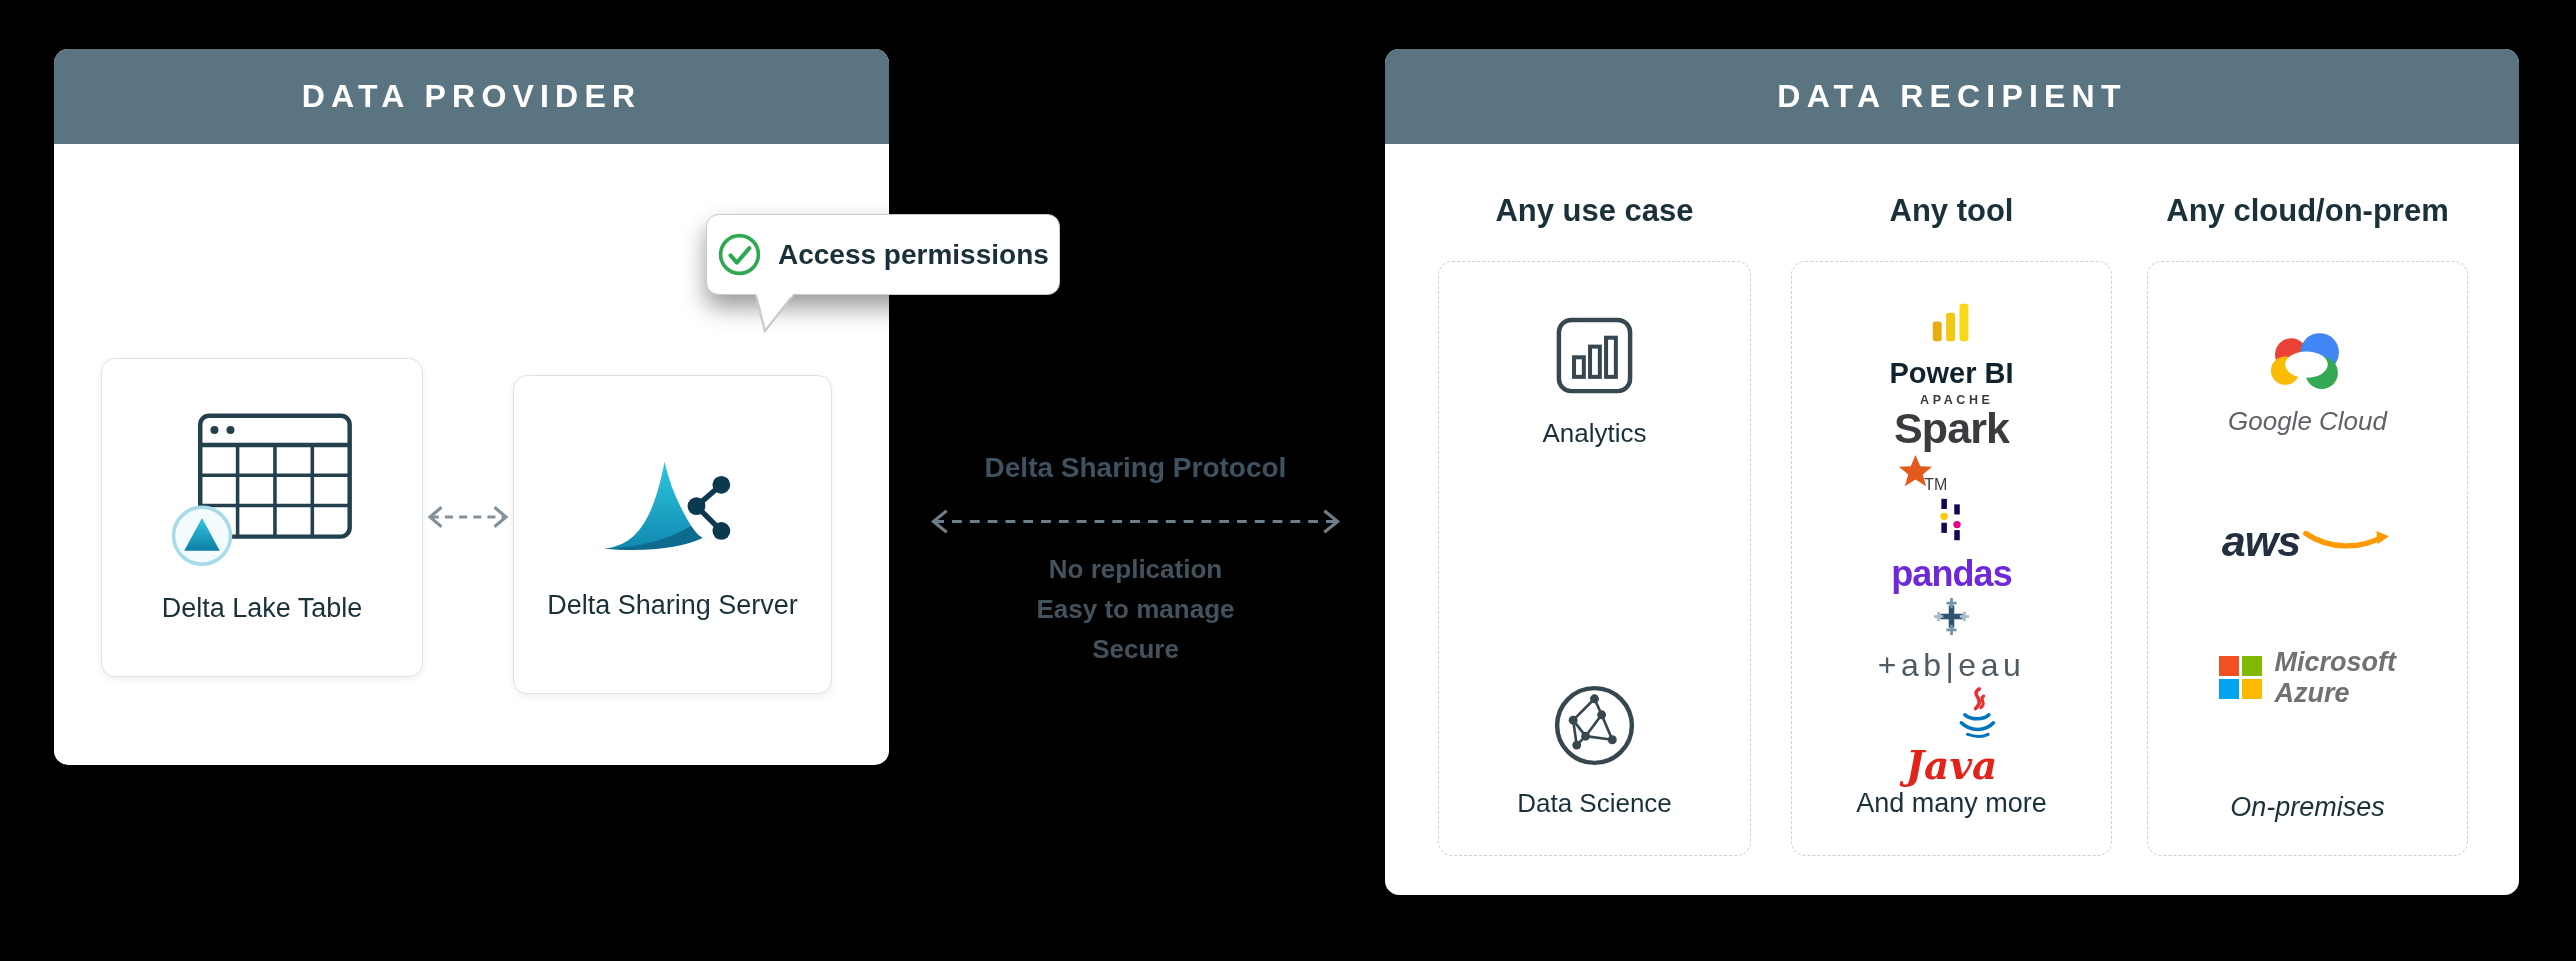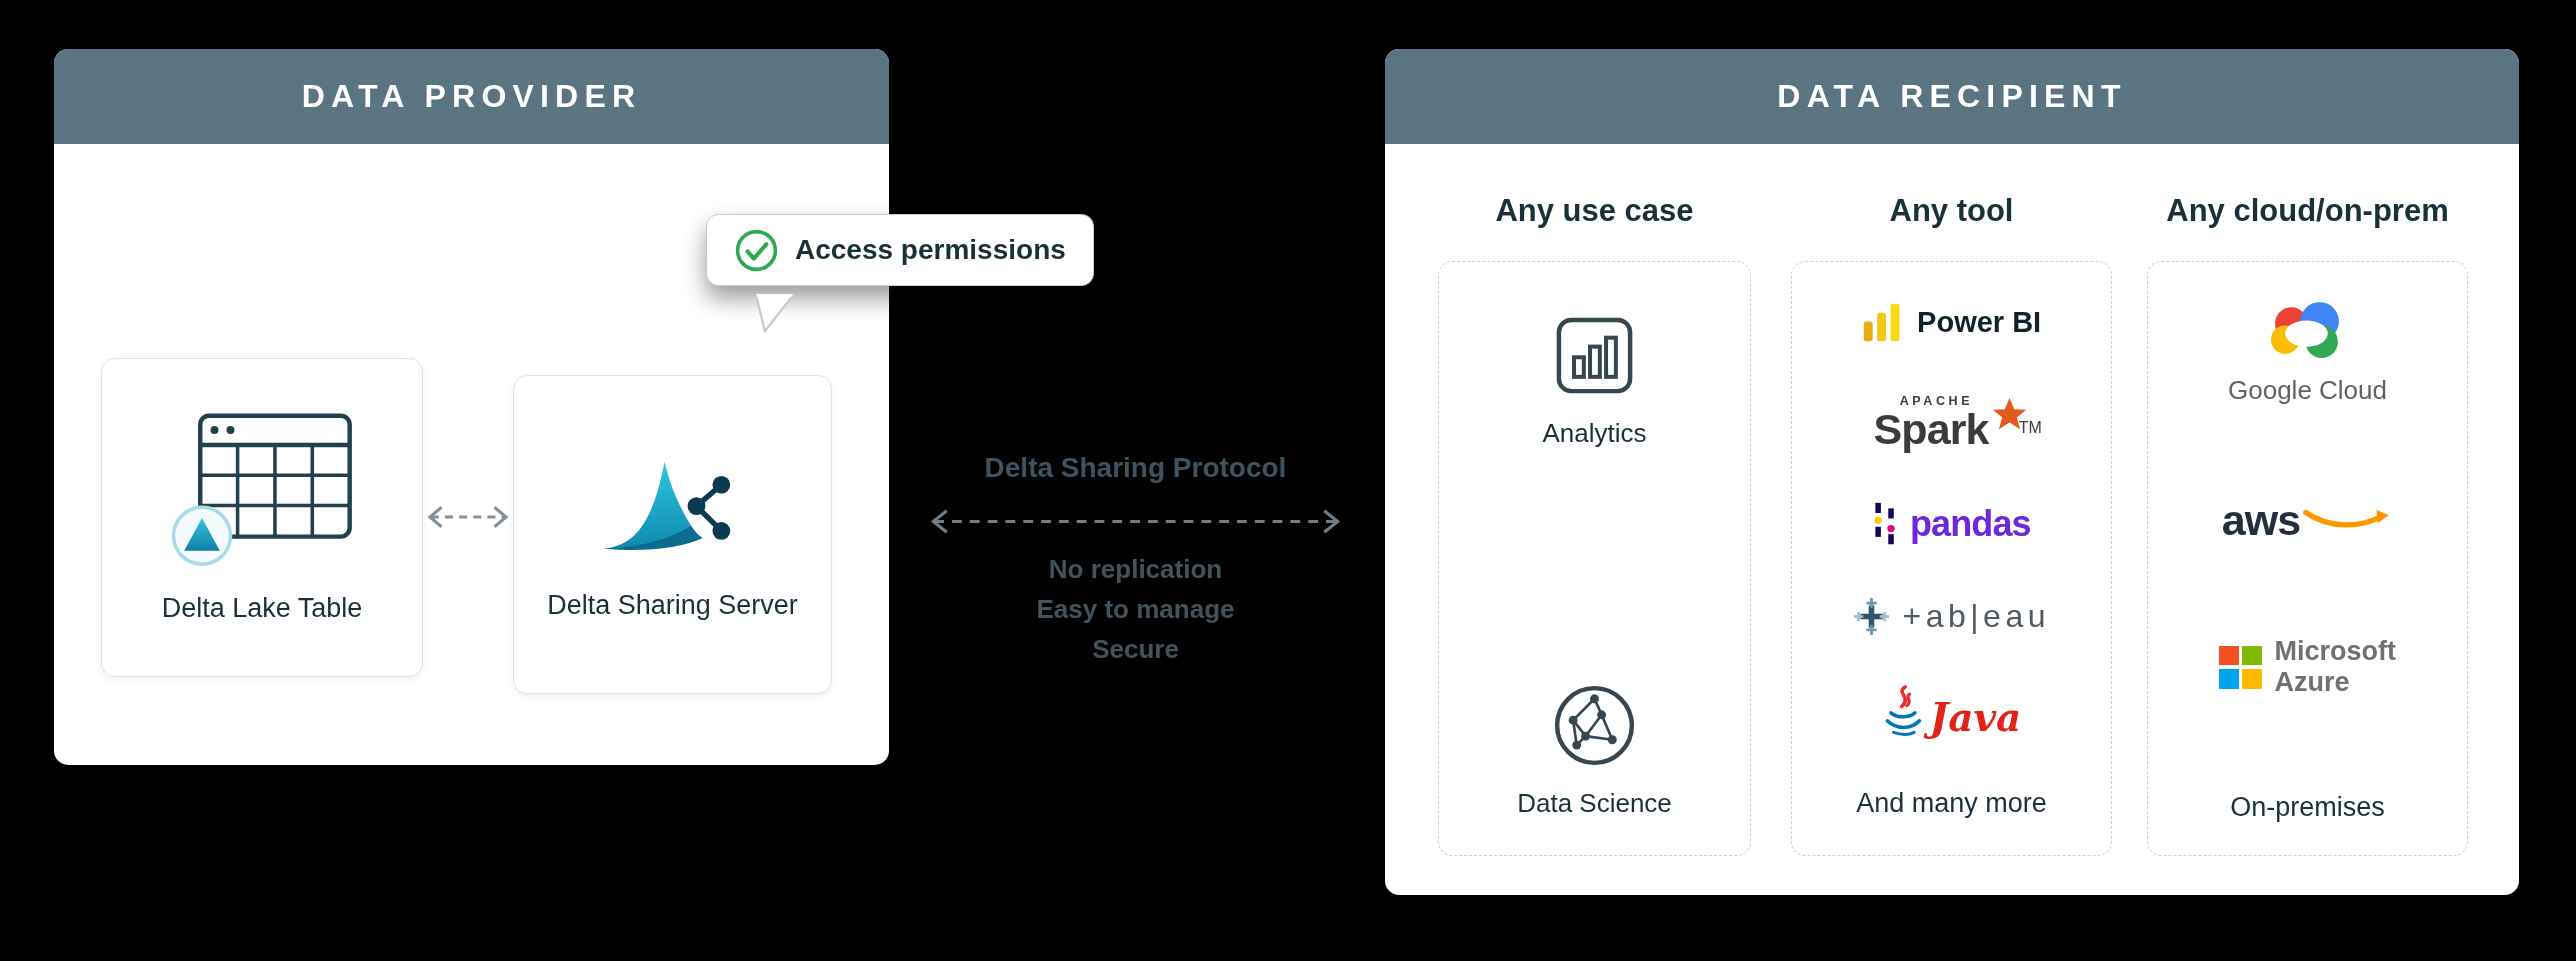--- a/index.html
+++ b/index.html
@@ -18,23 +18,23 @@
   
   .node-box { position:absolute; background:#fff; border:1.8px solid #DCE3E8; border-radius:14.3px;
               display:flex; flex-direction:column; align-items:center; justify-content:center; gap:25px;
               box-shadow:0 2.7px 7.1px rgba(27,49,57,.07); }
   .delta-lake-box { left:47px; top:309px; width:322px; height:319px; }
   .sharing-server-box { left:459px; top:326px; width:319px; height:319px; }
   .node-label { font-size:27px; color:#1B3139; font-weight:500; }
   .node-arrow { position:absolute; left:371px; top:445px; }
 
   
-  .callout { position:absolute; left:706px; top:214px; height:72px; z-index:5;
+  .callout { position:absolute; left:706px; top:214px; height:81px; z-index:5;
              background:#fff; border:1.8px solid #C2CBD1; border-radius:12.5px;
-             display:flex; align-items:center; gap:16px; padding:0 27px;
+             display:flex; align-items:center; gap:16px; padding:0 10px;
              box-shadow:0 12.5px 23px rgba(0,0,0,.40); }
   .callout-label { font-size:28px; font-weight:700; color:#1B3139; white-space:nowrap; }
   .callout-tail { position:absolute; left:754px; top:294px; z-index:6; }
 
   
   .mid-title { position:absolute; left:920px; top:452px; width:431px; text-align:center;
                font-size:28px; font-weight:700; color:#3E5260; }
   .mid-arrow { position:absolute; left:920px; top:500px; }
   .mid-features { position:absolute; left:920px; top:549px; width:431px; text-align:center;
                   font-size:26px; font-weight:600; color:#44525C; line-height:40px; }
@@ -42,28 +42,28 @@
   
   .rcol { position:absolute; top:144px; display:flex; flex-direction:column; }
   .rcol-1 { left:53px;  width:313px; }
   .rcol-2 { left:406px; width:321px; }
   .rcol-3 { left:762px; width:321px; }
   .rcol-header { text-align:center; font-size:31px; font-weight:700; color:#1B3139; height:39px; }
   .rcol-box { margin-top:29px; height:595px; border:1.8px dashed #C9D1D6; border-radius:14.3px;
               display:flex; flex-direction:column; align-items:center; justify-content:space-between; }
   .rcol-box-1 { padding:49px 0 36px; }
   .rcol-box-2 { padding:40px 0 36px; }
-  .rcol-box-3 { padding:31px 0 32px; }
+  .rcol-box-3 { padding:62px 0 32px;font-style:italic; }
 
   .use-case { display:flex; flex-direction:column; align-items:center; gap:18px; }
   .item-label { font-size:26px; color:#1B3139; font-weight:500; }
   .col-footer { font-size:27px; color:#1B3139; }
 
   
-  .tool-row { display:flex; align-items:center; }
+  .tool-row { display:flex; align-items:center;flex-direction:column; }
   .powerbi { gap:14.3px; font-size:29px; font-weight:600; color:#10222B; }
 
   .spark { align-items:flex-start; }
   .spark-text { display:flex; flex-direction:column; align-items:center; }
   .spark-apache { font-size:12.5px; letter-spacing:3.6px; font-weight:700; color:#3C3A3E; margin-left:10.7px; }
   .spark-word { font-size:43px; font-weight:700; color:#3C3A3E; line-height:1; letter-spacing:-0.9px; }
   .spark-star-wrap { position:relative; margin-left:1.8px; margin-top:1.8px; }
   .spark-tm { position:absolute; bottom:0; right:-12.5px; font-size:16px; color:#3C3A3E;text-align:center; }
 
   .pandas { gap:10.7px; font-size:36px; font-weight:700; color:#6d28d9; letter-spacing:-0.9px;justify-content:flex-end; }

